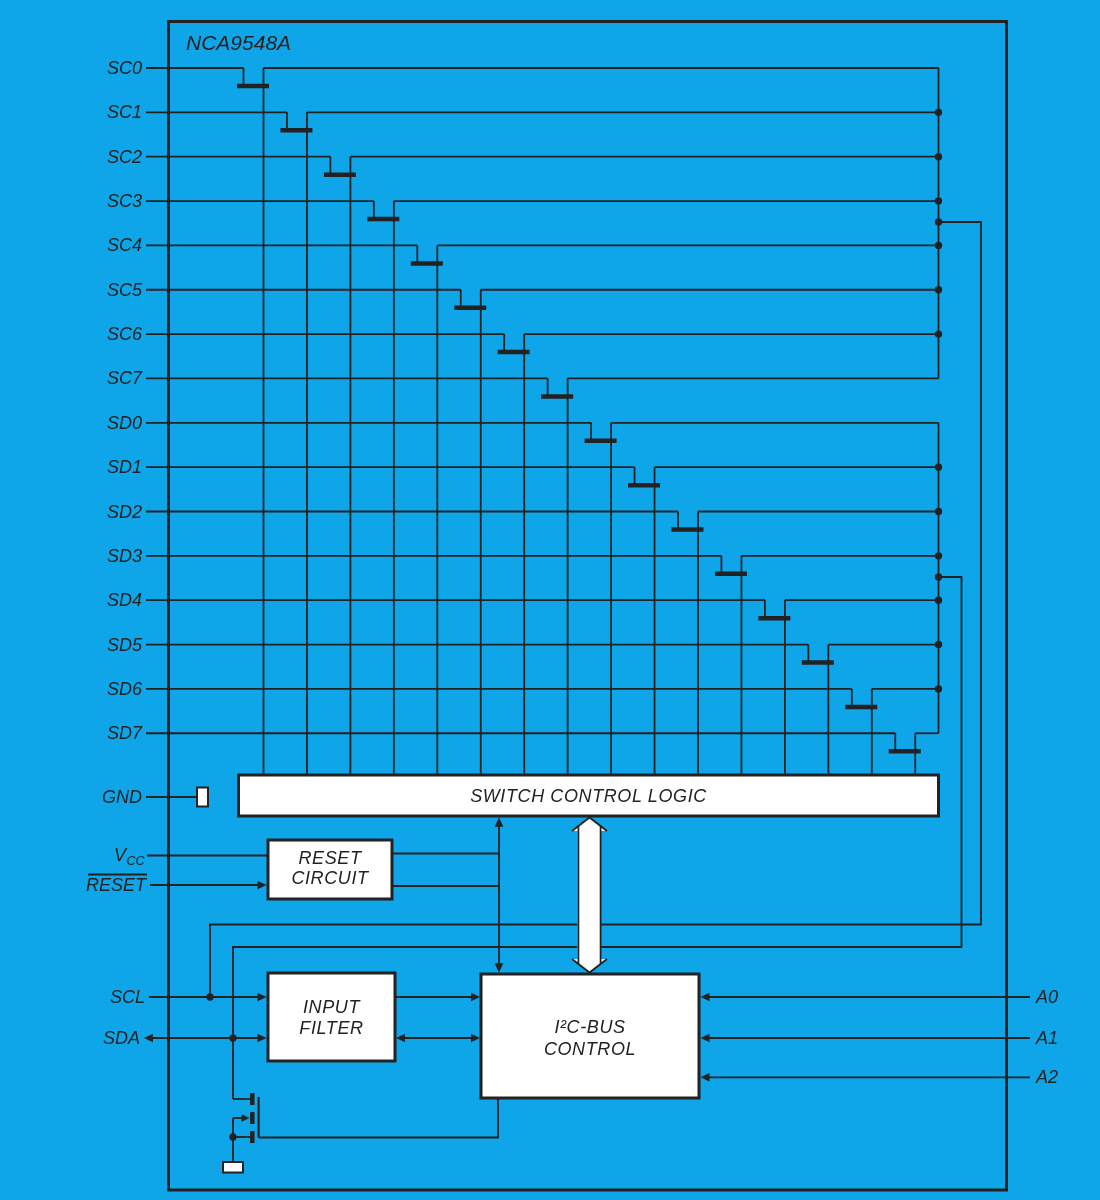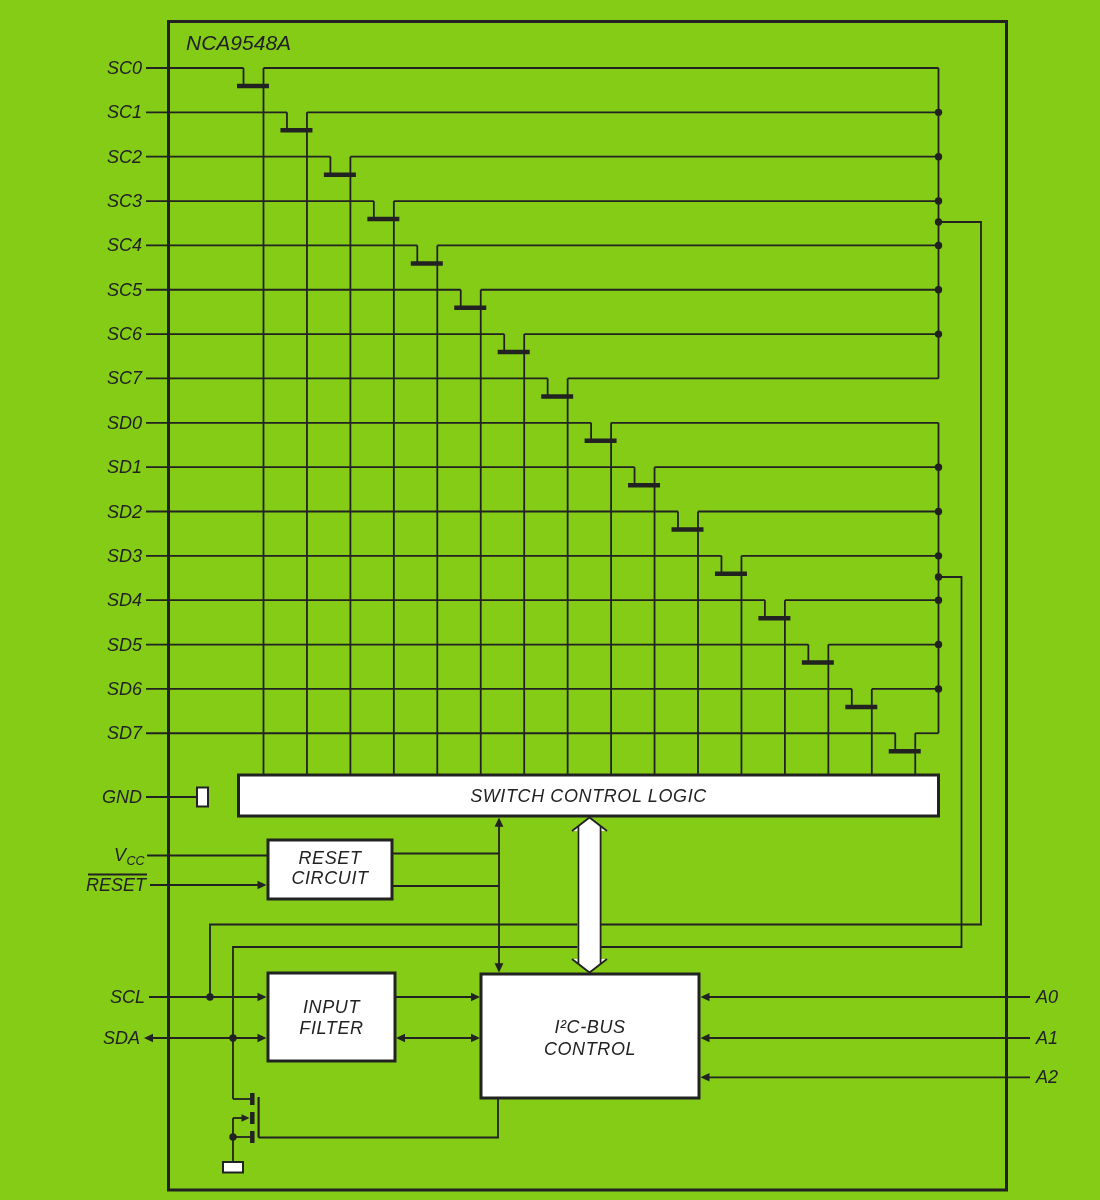--- a/index.html
+++ b/index.html
@@ -1,16 +1,16 @@
 <!DOCTYPE html>
 <html><head>
 <meta charset="utf-8">
 <style>
   html,body{margin:0;padding:0;background:#ffffff;}
-  .stage{position:relative;width:1100px;height:1200px;background:#84cc16;overflow:hidden;}
+  .stage{position:relative;width:1100px;height:1200px;background:#0ea5e9;overflow:hidden;}
   svg{display:block;}
   svg text{fill:currentColor;font-style:italic;font-family:"Liberation Sans",sans-serif;}
   .lbl{font-size:18px;}
   .sub{font-size:12.5px;}
   .title{font-size:21px;}
   .bt{font-size:18px;text-anchor:middle;letter-spacing:0.6px;}
   .end{text-anchor:end;}
   .w{stroke:currentColor;stroke-width:1.8;fill:none;}
   .w2{stroke:currentColor;stroke-width:2.2;fill:none;}
   .outline{stroke:currentColor;stroke-width:3;fill:none;}

